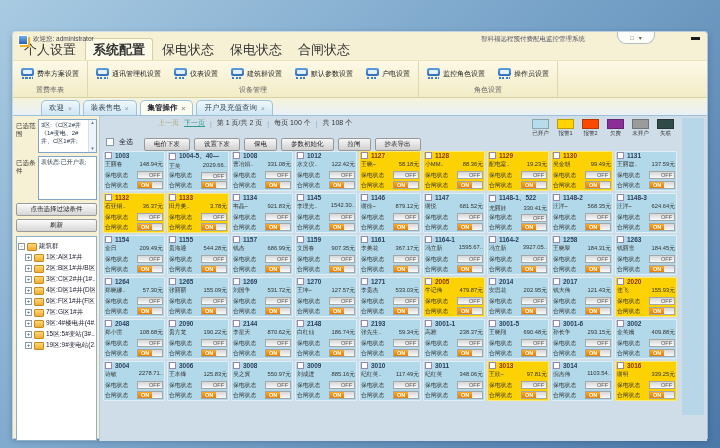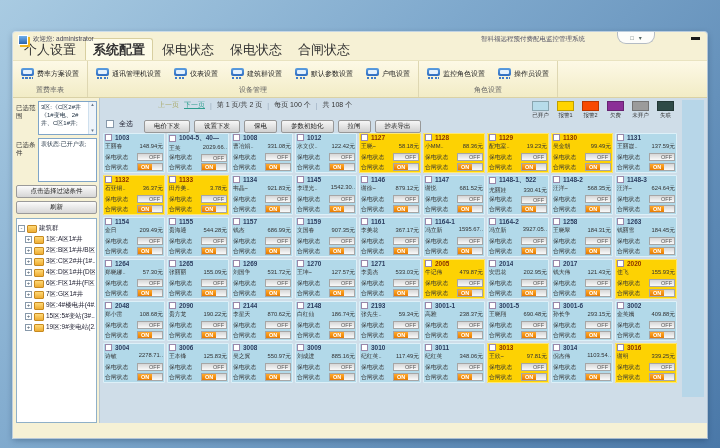--- a/index.html
+++ b/index.html
@@ -168,20 +168,38 @@
             <span class="rlabel">监控角色设置</span>
           </button>
           <button class="rbtn">
             <span class="ricon"></span>
             <span class="rlabel">操作员设置</span>
           </button>
         </div>
         <div class="rgroup-label">角色设置</div>
       </div>
     </div>
+  <div class="tabstrip" id="tabstrip">
+      <span class="dtab">
+        <span class="dtab-label">欢迎</span>
+        <span class="dtab-x">×</span>
+      </span>
+      <span class="dtab">
+        <span class="dtab-label">装表售电</span>
+        <span class="dtab-x">×</span>
+      </span>
+      <span class="dtab active">
+        <span class="dtab-label">集管操作</span>
+        <span class="dtab-x">×</span>
+      </span>
+      <span class="dtab">
+        <span class="dtab-label">开户及充值查询</span>
+        <span class="dtab-x">×</span>
+      </span>
+    </div>
 
   <div class="content">
     <div class="sidebar">
       <div class="filter-row">
         <div class="filter-label">已选范围</div>
         <div class="filter-box scope-box">
           <span>3区:《C区2#井《1#变电、2#井、C区1#井;</span>
           <span class="scrollcol">
             <span>▲</span>
             <span>▼</span>

